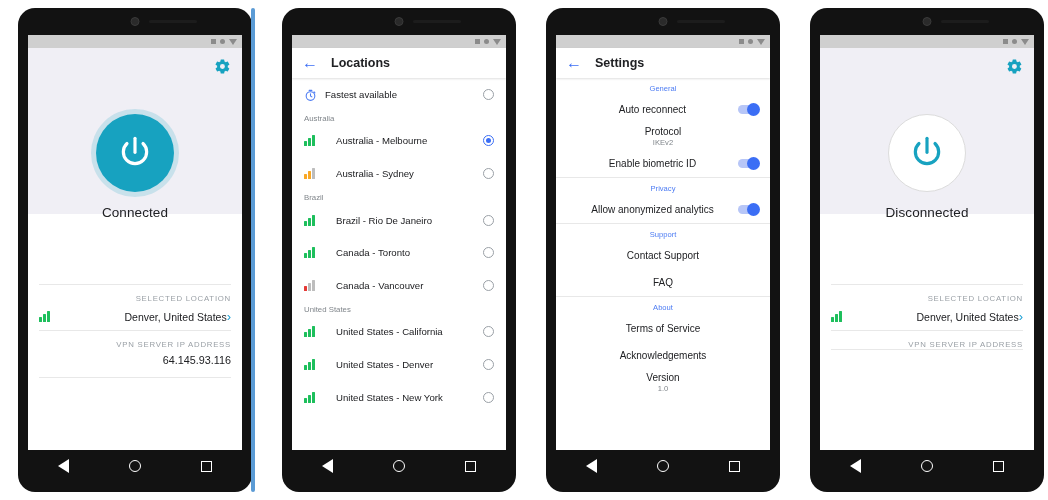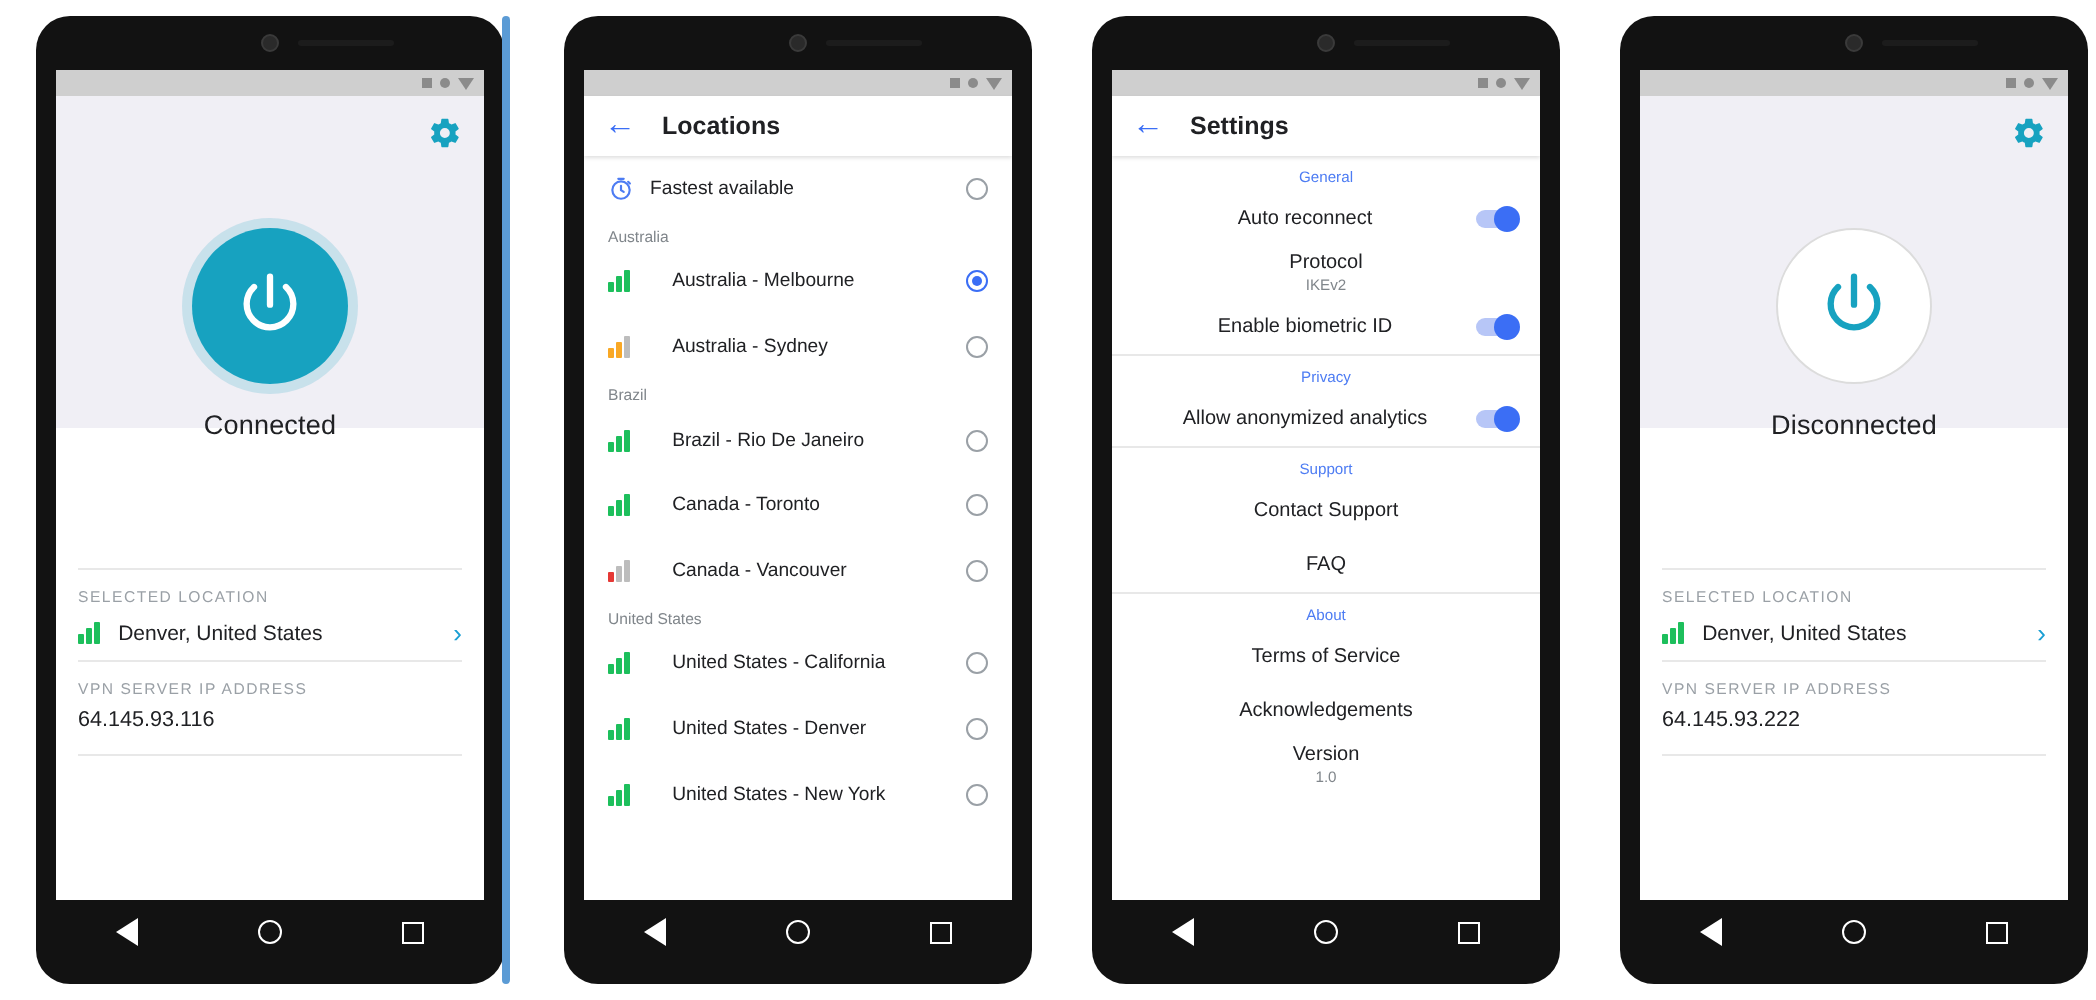--- a/index.html
+++ b/index.html
@@ -51,21 +51,21 @@
   .gear { position:absolute; top:10px; right:11px; width:17px; height:17px;
           cursor:pointer; }
   .power-wrap { position:absolute; left:0; right:0; top:79px; height:110px;
                 display:flex; flex-direction:column; align-items:center; z-index:3; }
   .pbtn { width:78px; height:78px; border-radius:50%;
           display:flex; align-items:center; justify-content:center; }
   .pbtn.on  { background:#17A2C0; box-shadow:0 0 0 5px rgba(23,162,192,.18); }
   .pbtn.off { background:#ffffff; border:1.5px solid #dcdcdc; }
   .status-text { margin-top:13px; font-size:13.5px; color:#202124; letter-spacing:.1px; }
 
-  .info-sec { position:absolute; left:0; right:0; }
+  .info-sec { position:absolute; left:0; right:0;text-align:right; }
   .info-row { padding:0 11px; }
   .divider { height:1px; background:#e8e8e8; margin:0 11px; }
   .cap { font-size:7.8px; letter-spacing:.75px; color:#9aa0a6; padding-top:9px; }
   .loc-line { display:flex; align-items:center; height:27px; }
   .loc-name { font-size:10.5px; color:#202124; margin-left:9px; flex:1; }
   .chev { color:#1a9fd4; font-size:13px; font-weight:300; }
   .ipval { font-size:10.8px; color:#202124; padding:5px 0 11px; }
 
   
   .bars { display:inline-flex; align-items:flex-end; gap:1.5px; height:11px; }
@@ -426,21 +426,20 @@
                 <i style="background:#1DBF5C"></i>
                 <i style="background:#1DBF5C"></i>
             </span>
             <span class="loc-name">Denver, United States</span>
             <span class="chev">›</span>
           </div>
         </div>
         <div class="divider"></div>
         <div class="info-row">
           <div class="cap">VPN SERVER IP ADDRESS</div>
-          <div class="ipval">64.145.93.222</div>
         </div>
         <div class="divider"></div>
       </div>
     </div>
 
     <div class="navbar">
       <div class="nav-back"></div>
       <div class="nav-home"></div>
       <div class="nav-rec"></div>
     </div>

